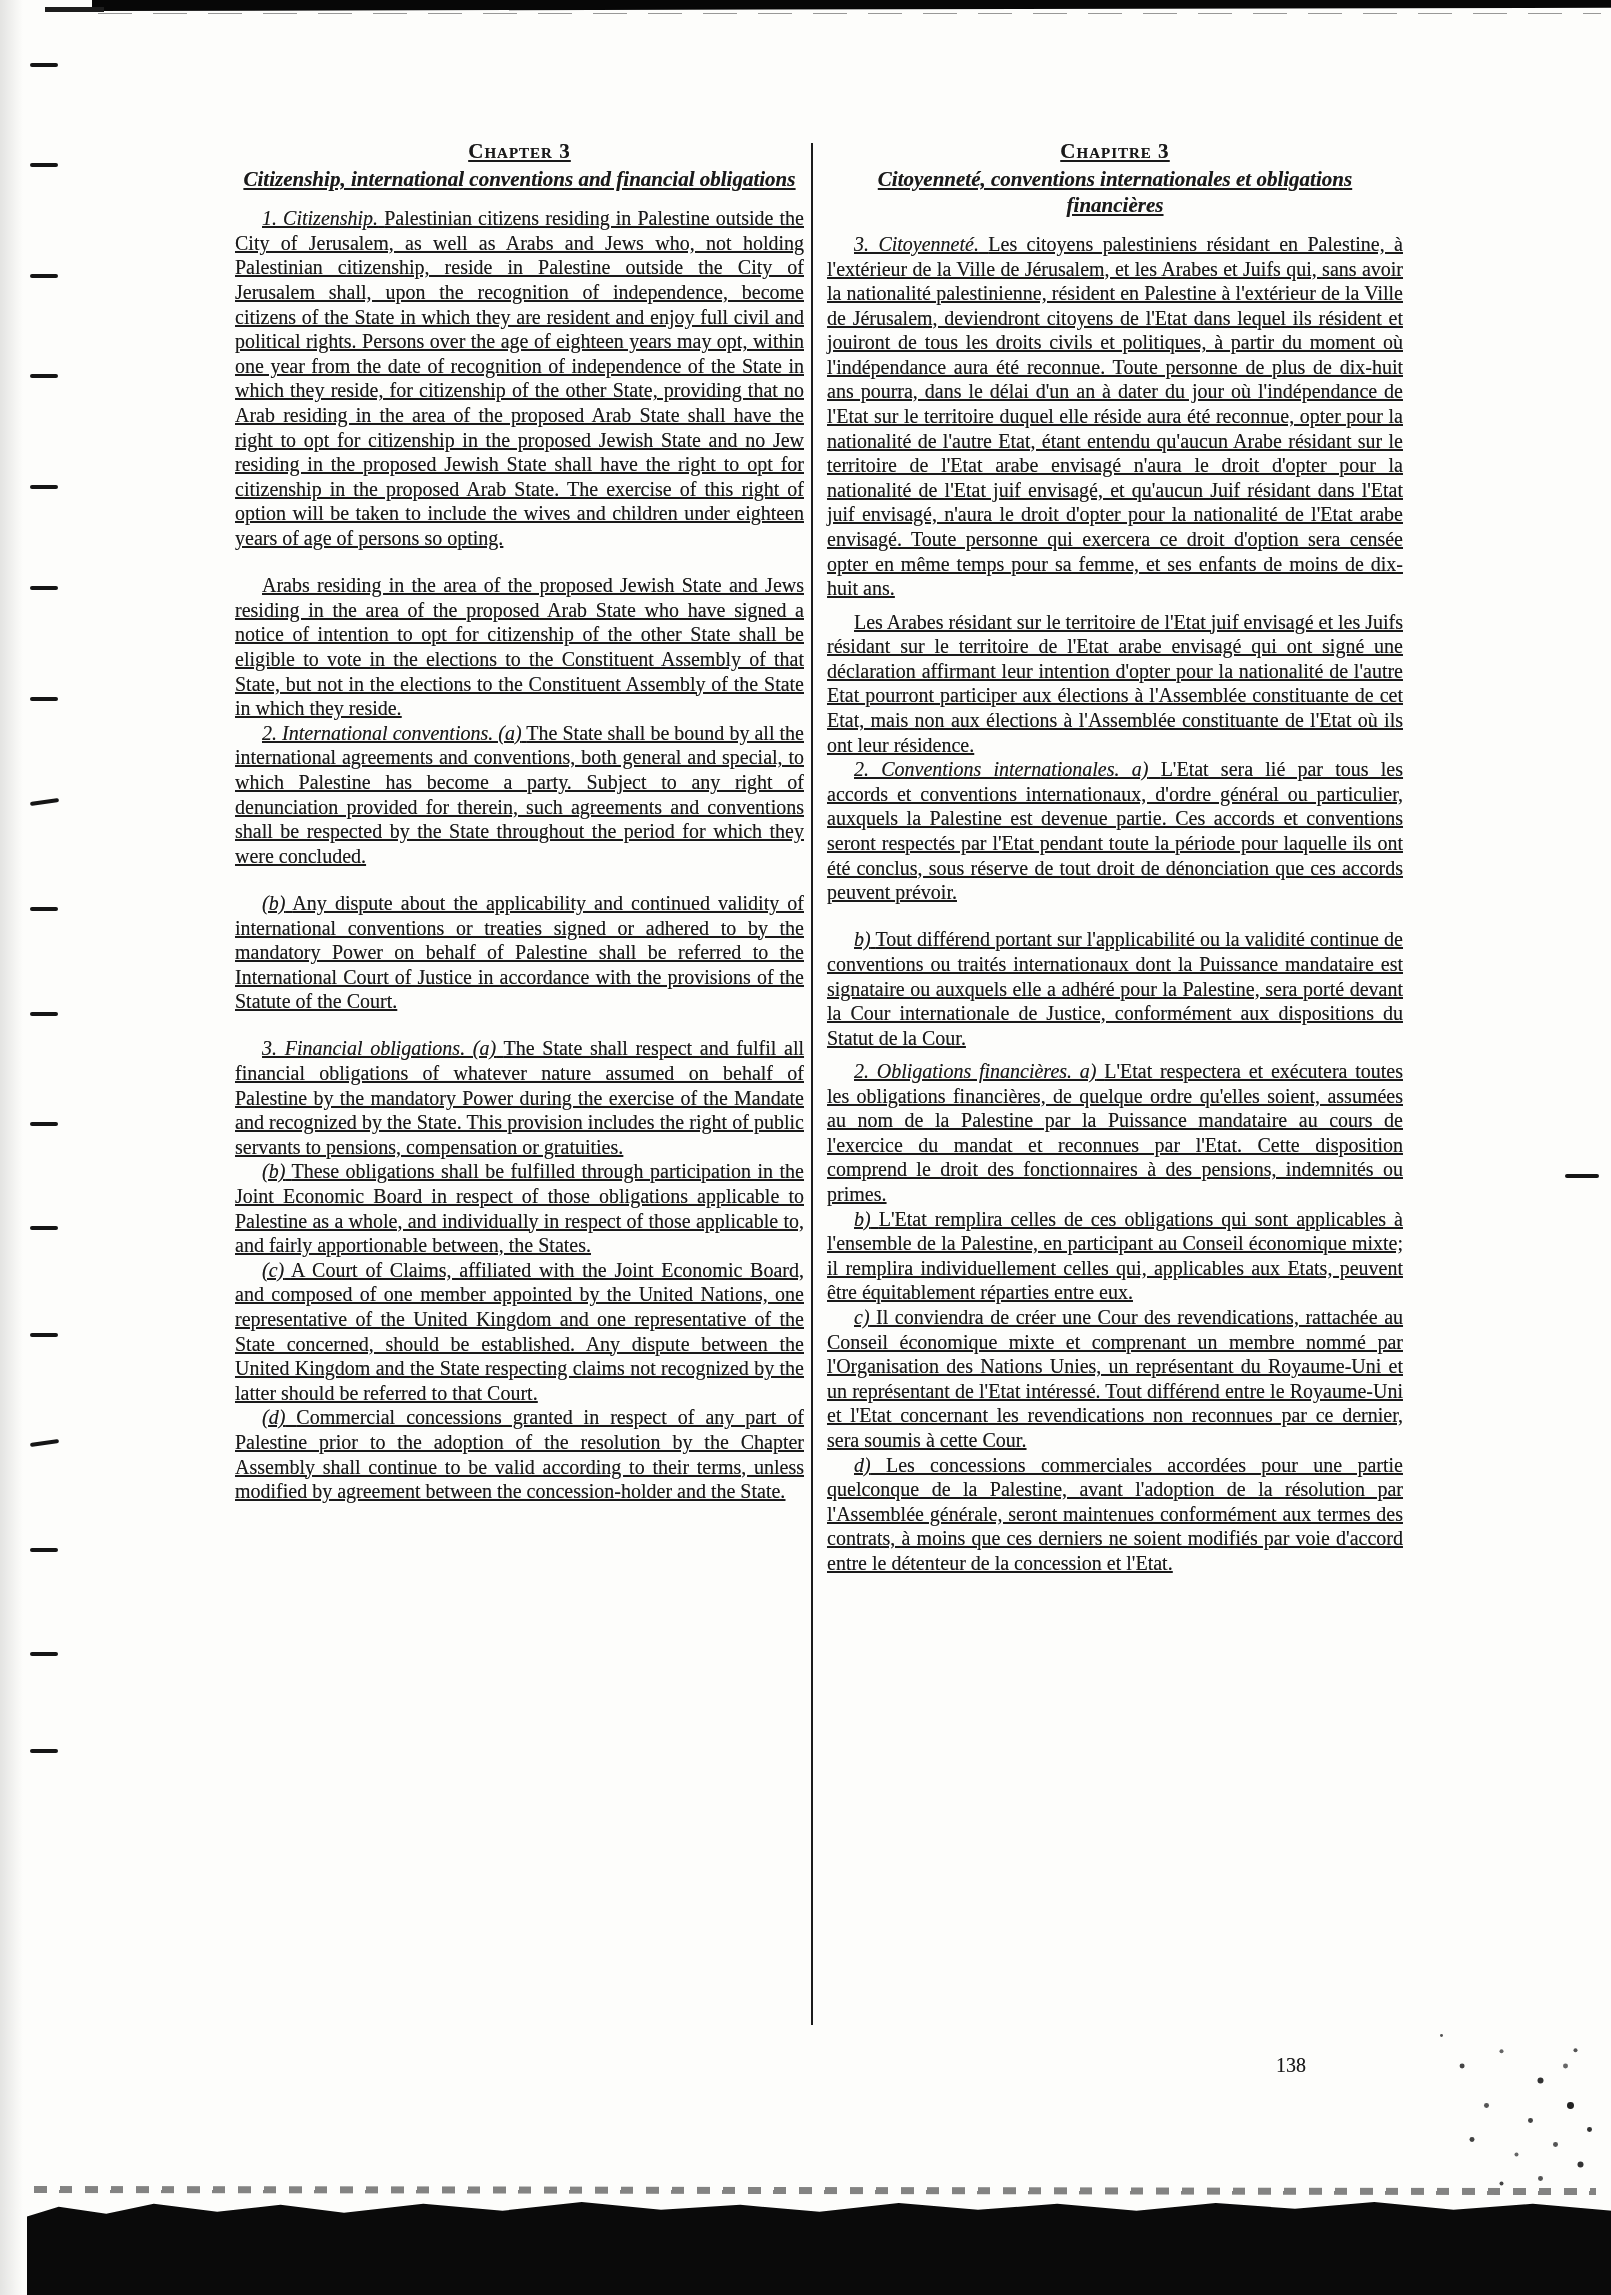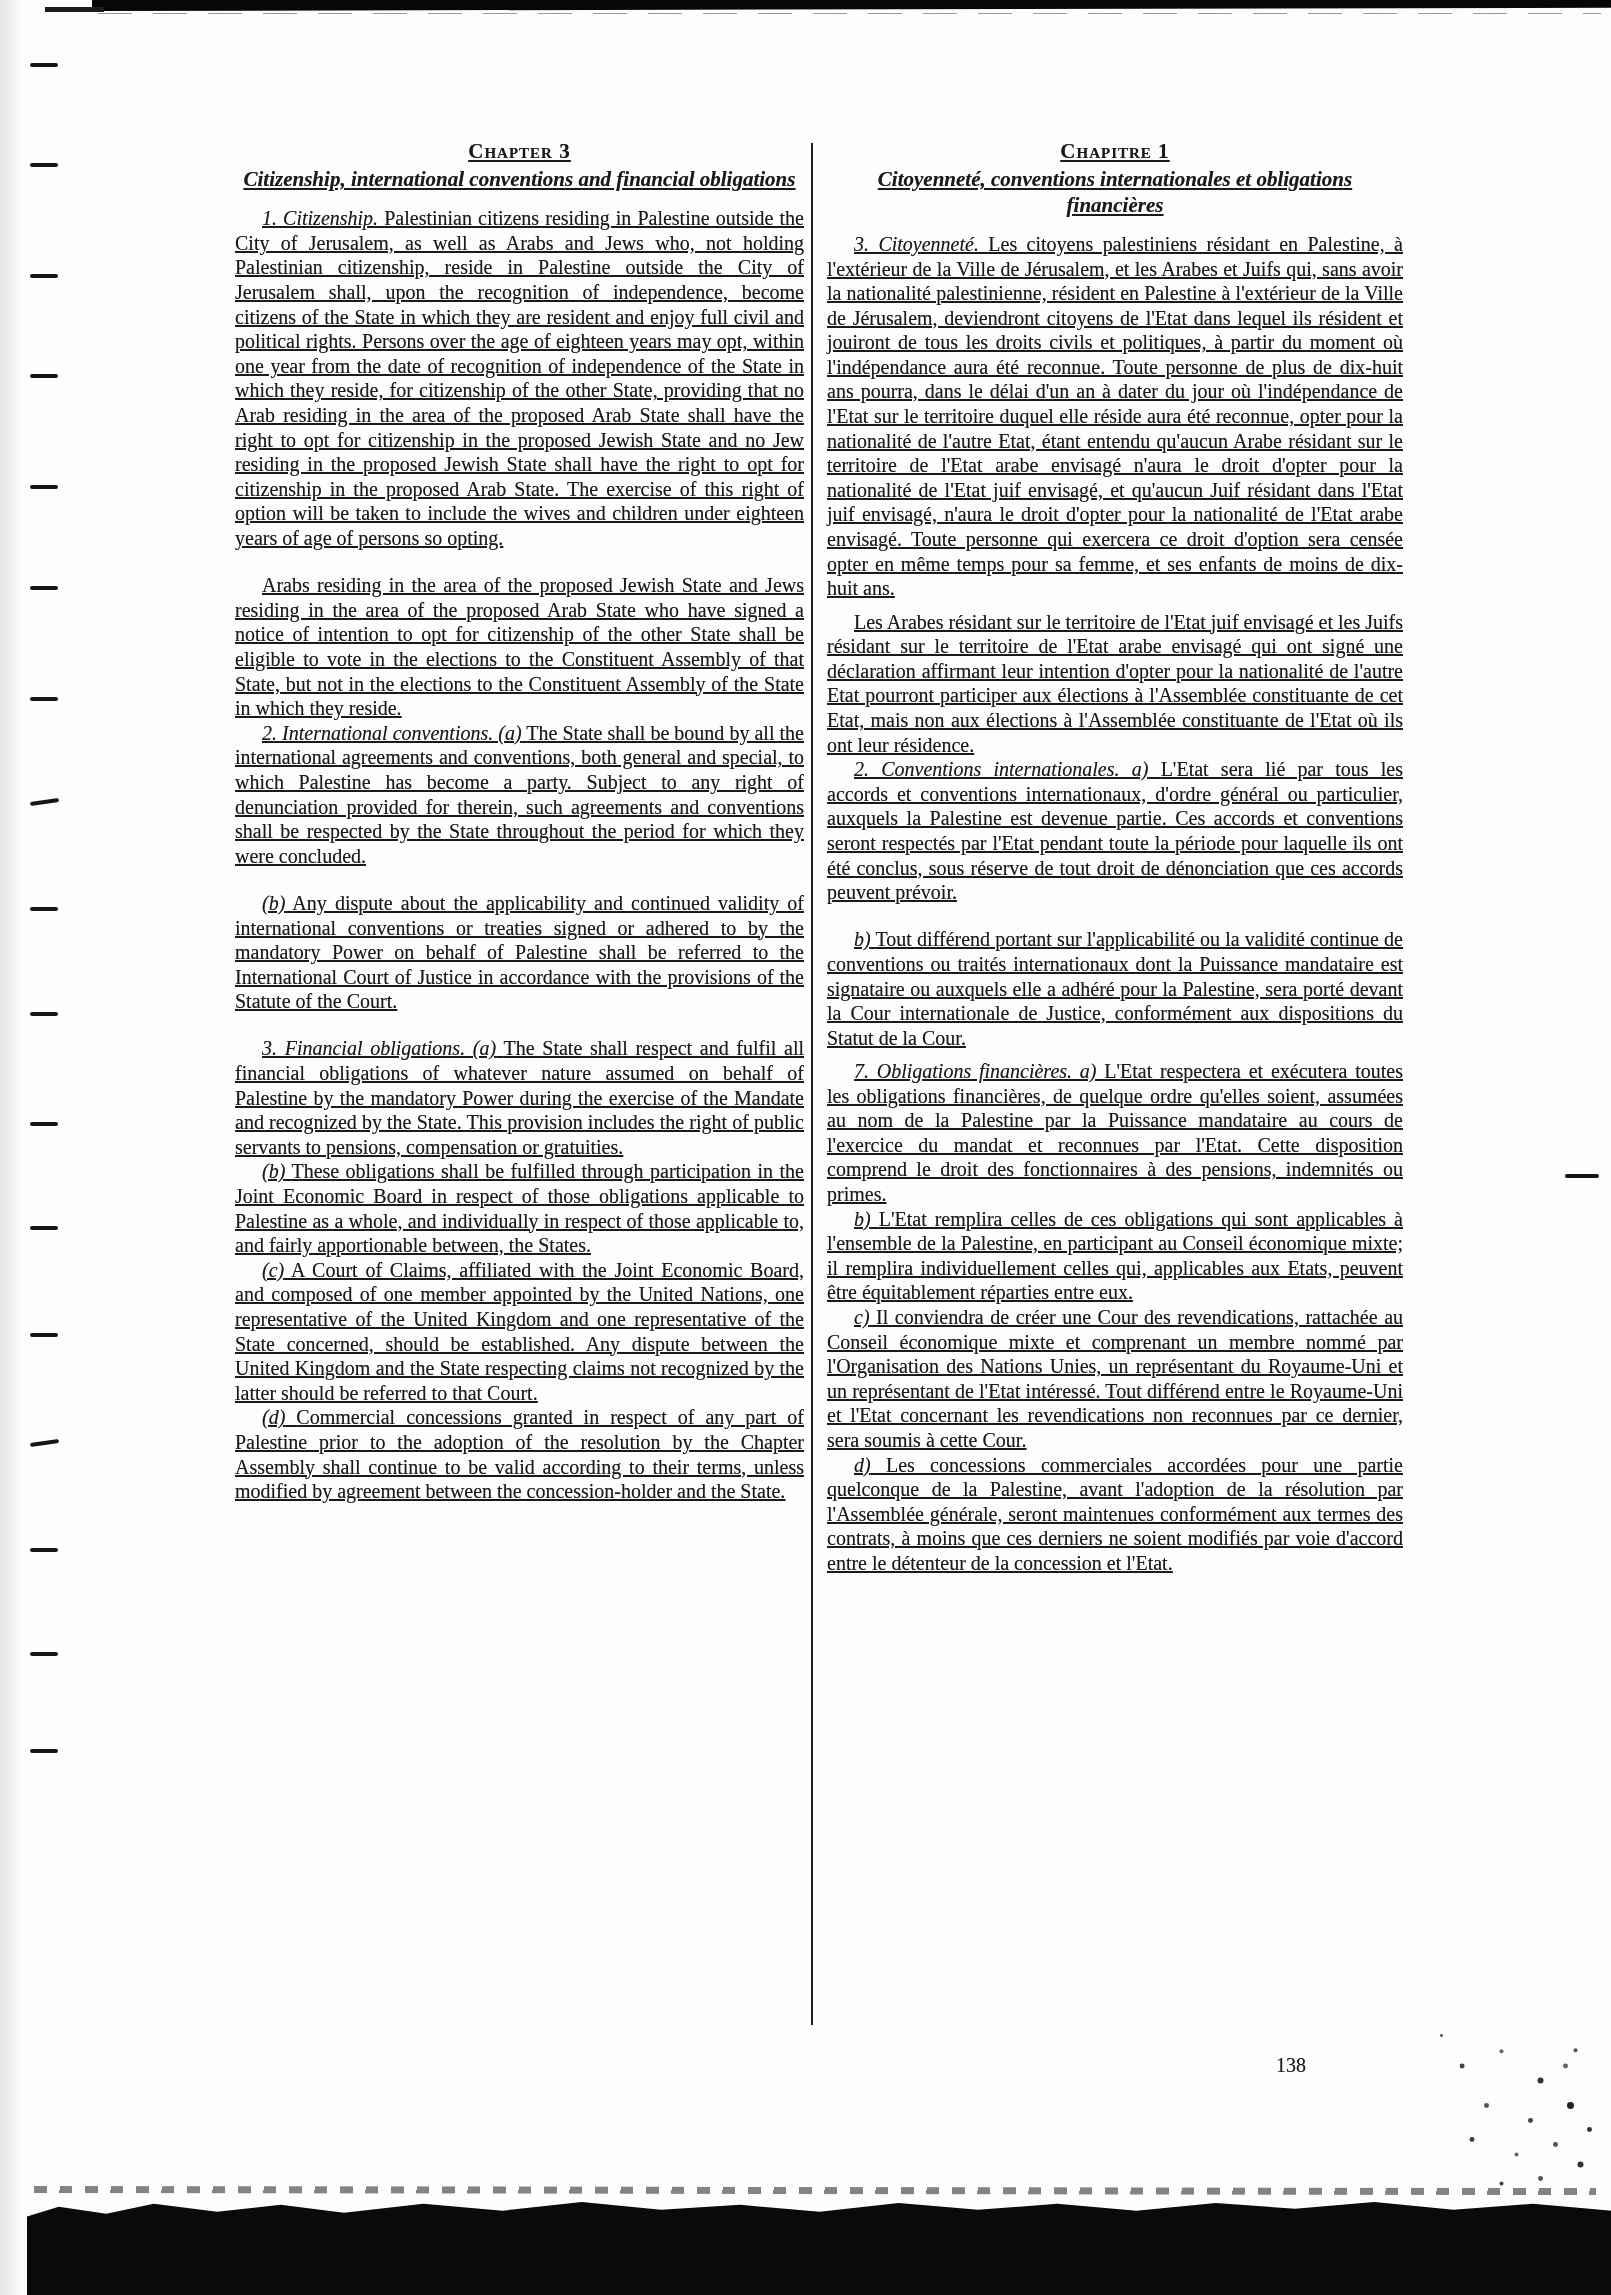--- a/index.html
+++ b/index.html
@@ -108,35 +108,35 @@
       <span>These obligations shall be fulfilled through participation in the Joint Economic Board in respect of those obligations applicable to Palestine as a whole, and individually in respect of those applicable to, and fairly apportionable between, the States.</span></p>
 
     <p class="para"><i class="lead">(c)</i>
       <span>A Court of Claims, affiliated with the Joint Economic Board, and composed of one member appointed by the United Nations, one representative of the United Kingdom and one representative of the State concerned, should be established. Any dispute between the United Kingdom and the State respecting claims not recognized by the latter should be referred to that Court.</span></p>
 
     <p class="para"><i class="lead">(d)</i>
       <span>Commercial concessions granted in respect of any part of Palestine prior to the adoption of the resolution by the Chapter Assembly shall continue to be valid according to their terms, unless modified by agreement between the concession-holder and the State.</span></p>
   </section>
 
   <section class="col col-fr" lang="fr">
-    <h2 class="chapter">Chapitre 1</h2>
+    <h2 class="chapter">Chapitre 3</h2>
     <h3 class="title">Citoyenneté, conventions internationales et obligations financières</h3>
 
     <p class="para"><i class="lead">3. Citoyenneté.</i>
       <span>Les citoyens palestiniens résidant en Palestine, à l'extérieur de la Ville de Jérusalem, et les Arabes et Juifs qui, sans avoir la nationalité palestinienne, résident en Palestine à l'extérieur de la Ville de Jérusalem, deviendront citoyens de l'Etat dans lequel ils résident et jouiront de tous les droits civils et politiques, à partir du moment où l'indépendance aura été reconnue. Toute personne de plus de dix-huit ans pourra, dans le délai d'un an à dater du jour où l'indépendance de l'Etat sur le territoire duquel elle réside aura été reconnue, opter pour la nationalité de l'autre Etat, étant entendu qu'aucun Arabe résidant sur le territoire de l'Etat arabe envisagé n'aura le droit d'opter pour la nationalité de l'Etat juif envisagé, et qu'aucun Juif résidant dans l'Etat juif envisagé, n'aura le droit d'opter pour la nationalité de l'Etat arabe envisagé. Toute personne qui exercera ce droit d'option sera censée opter en même temps pour sa femme, et ses enfants de moins de dix-huit ans.</span></p>
 
     <p class="para gap-sm"><span>Les Arabes résidant sur le territoire de l'Etat juif envisagé et les Juifs résidant sur le territoire de l'Etat arabe envisagé qui ont signé une déclaration affirmant leur intention d'opter pour la nationalité de l'autre Etat pourront participer aux élections à l'Assemblée constituante de cet Etat, mais non aux élections à l'Assemblée constituante de l'Etat où ils ont leur résidence.</span></p>
 
     <p class="para"><i class="lead">2. Conventions internationales. a)</i>
       <span>L'Etat sera lié par tous les accords et conventions internationaux, d'ordre général ou particulier, auxquels la Palestine est devenue partie. Ces accords et conventions seront respectés par l'Etat pendant toute la période pour laquelle ils ont été conclus, sous réserve de tout droit de dénonciation que ces accords peuvent prévoir.</span></p>
 
     <p class="para gap"><i class="lead">b)</i>
       <span>Tout différend portant sur l'applicabilité ou la validité continue de conventions ou traités internationaux dont la Puissance mandataire est signataire ou auxquels elle a adhéré pour la Palestine, sera porté devant la Cour internationale de Justice, conformément aux dispositions du Statut de la Cour.</span></p>
 
-    <p class="para gap-sm"><i class="lead">7. Obligations financières. a)</i>
+    <p class="para gap-sm"><i class="lead">2. Obligations financières. a)</i>
       <span>L'Etat respectera et exécutera toutes les obligations financières, de quelque ordre qu'elles soient, assumées au nom de la Palestine par la Puissance mandataire au cours de l'exercice du mandat et reconnues par l'Etat. Cette disposition comprend le droit des fonctionnaires à des pensions, indemnités ou primes.</span></p>
 
     <p class="para"><i class="lead">b)</i>
       <span>L'Etat remplira celles de ces obligations qui sont applicables à l'ensemble de la Palestine, en participant au Conseil économique mixte; il remplira individuellement celles qui, applicables aux Etats, peuvent être équitablement réparties entre eux.</span></p>
 
     <p class="para"><i class="lead">c)</i>
       <span>Il conviendra de créer une Cour des revendications, rattachée au Conseil économique mixte et comprenant un membre nommé par l'Organisation des Nations Unies, un représentant du Royaume-Uni et un représentant de l'Etat intéressé. Tout différend entre le Royaume-Uni et l'Etat concernant les revendications non reconnues par ce dernier, sera soumis à cette Cour.</span></p>
 
     <p class="para"><i class="lead">d)</i>
       <span>Les concessions commerciales accordées pour une partie quelconque de la Palestine, avant l'adoption de la résolution par l'Assemblée générale, seront maintenues conformément aux termes des contrats, à moins que ces derniers ne soient modifiés par voie d'accord entre le détenteur de la concession et l'Etat.</span></p>

